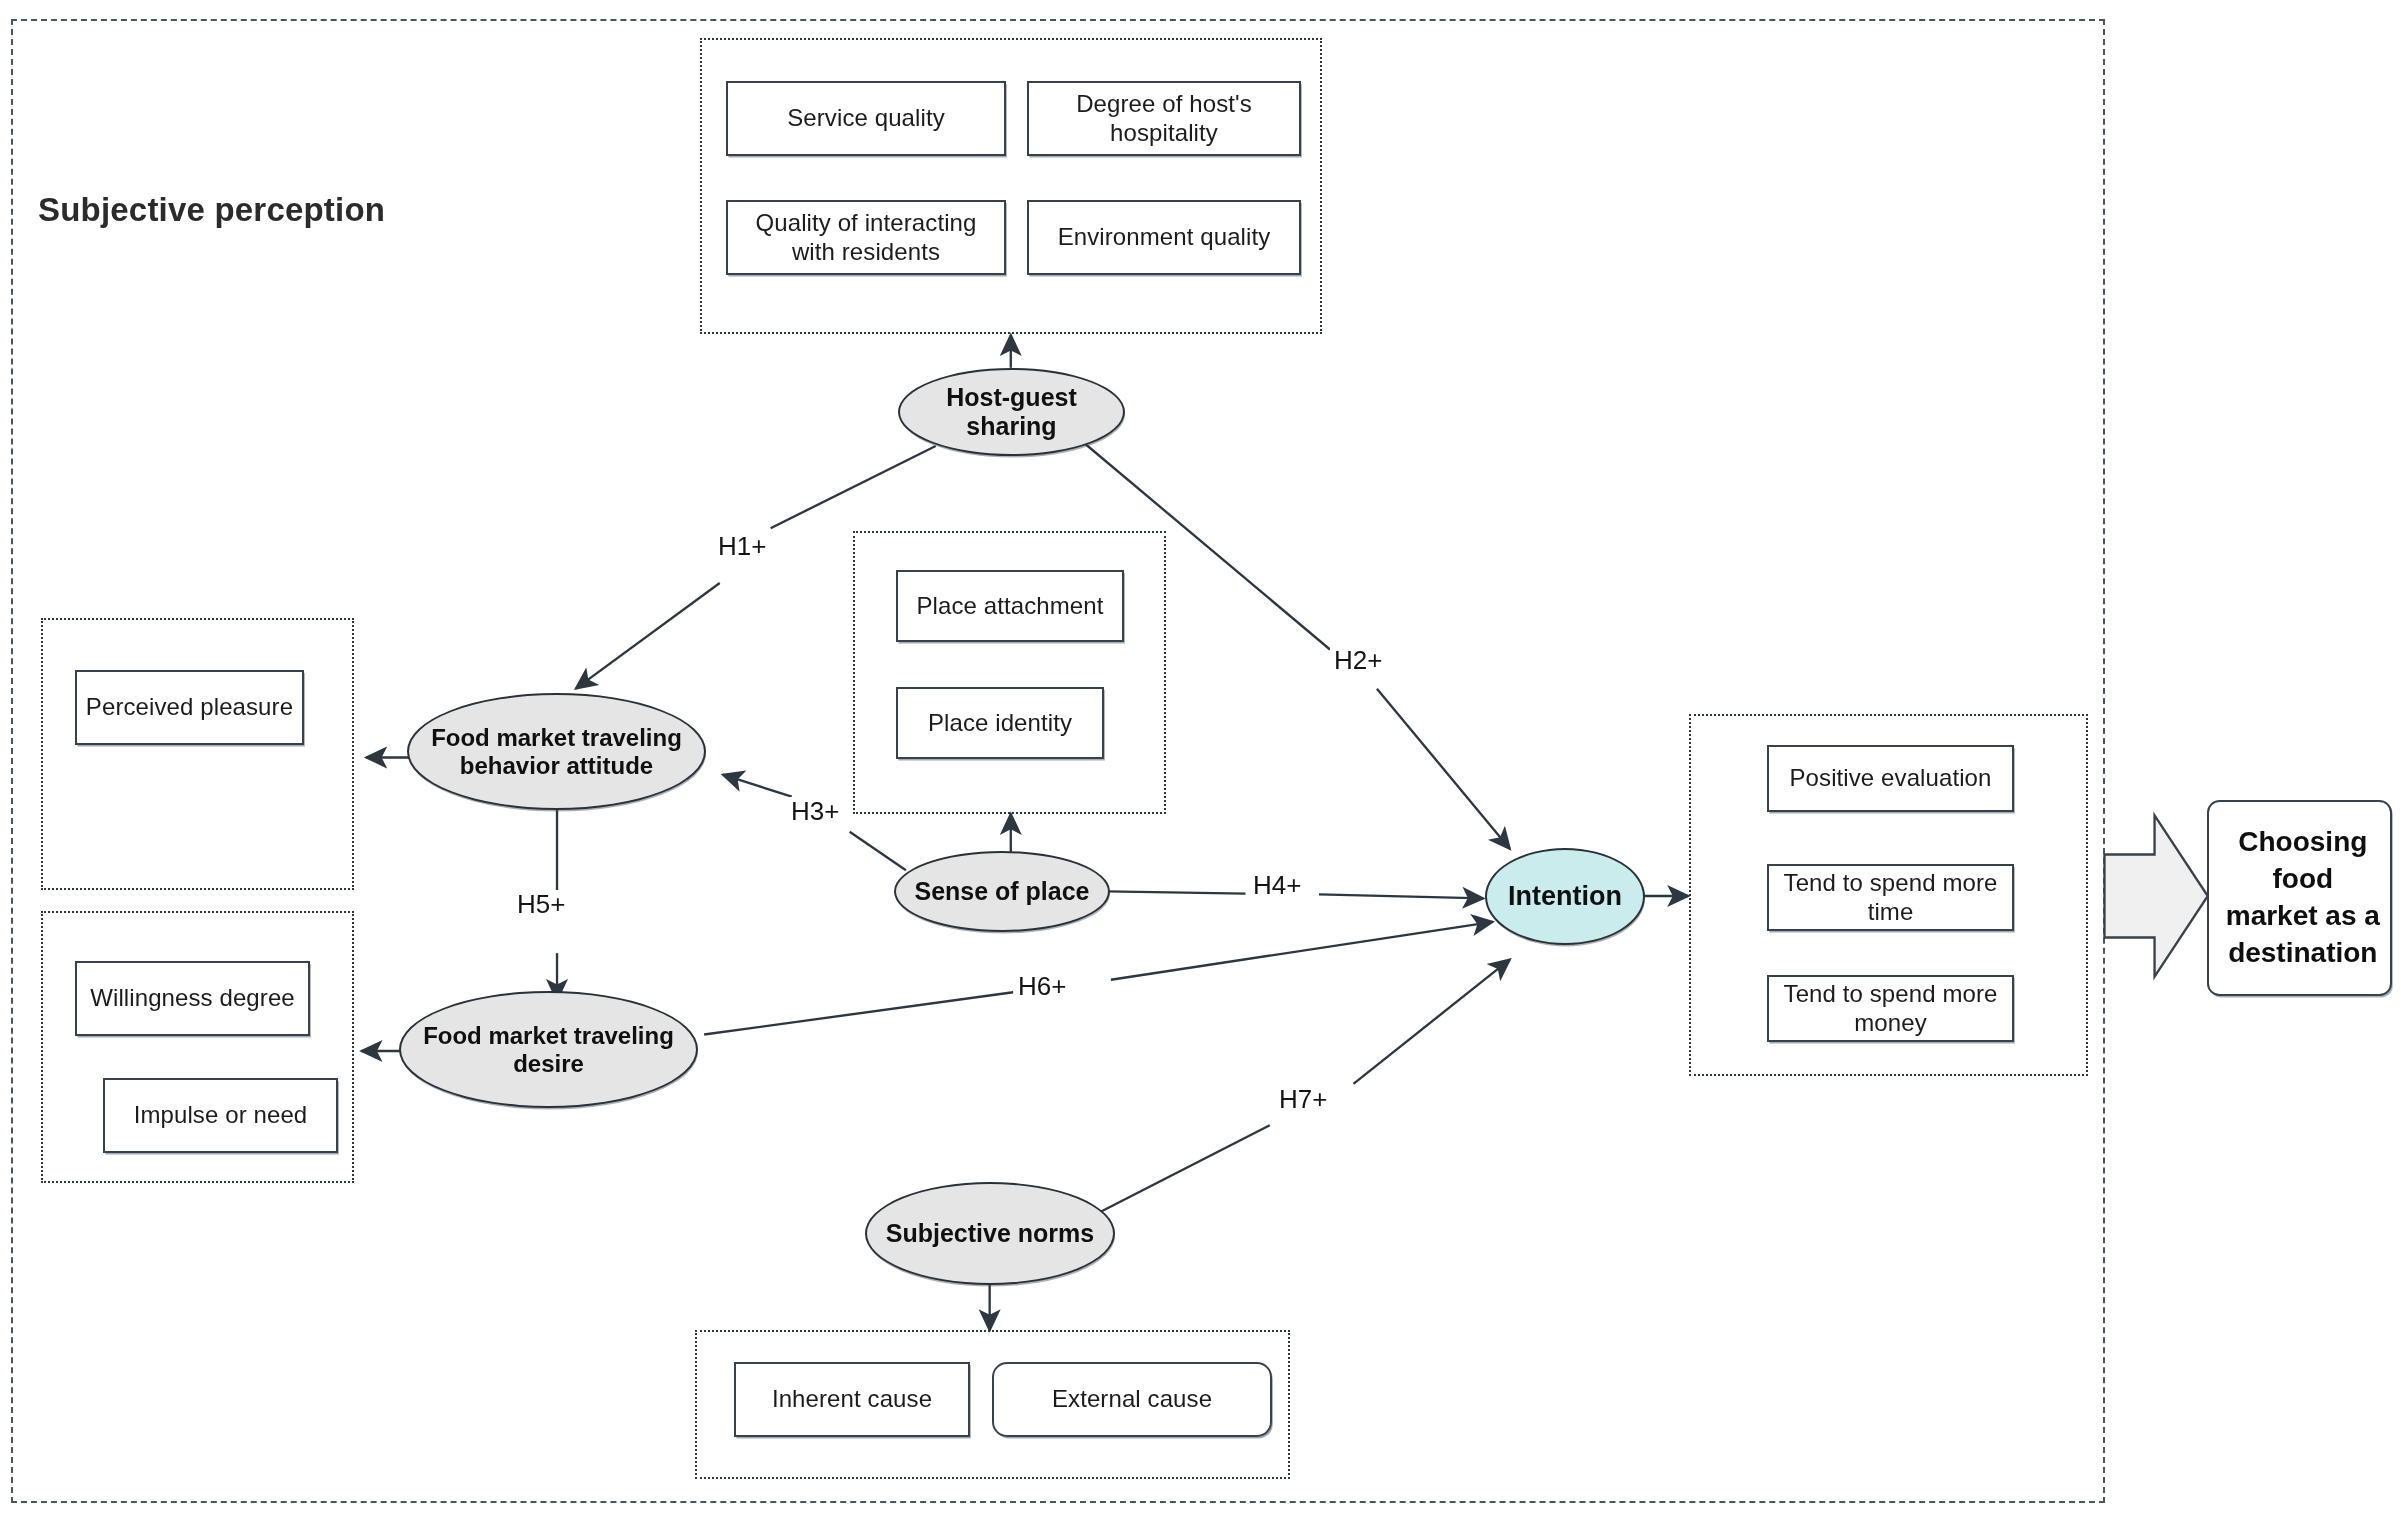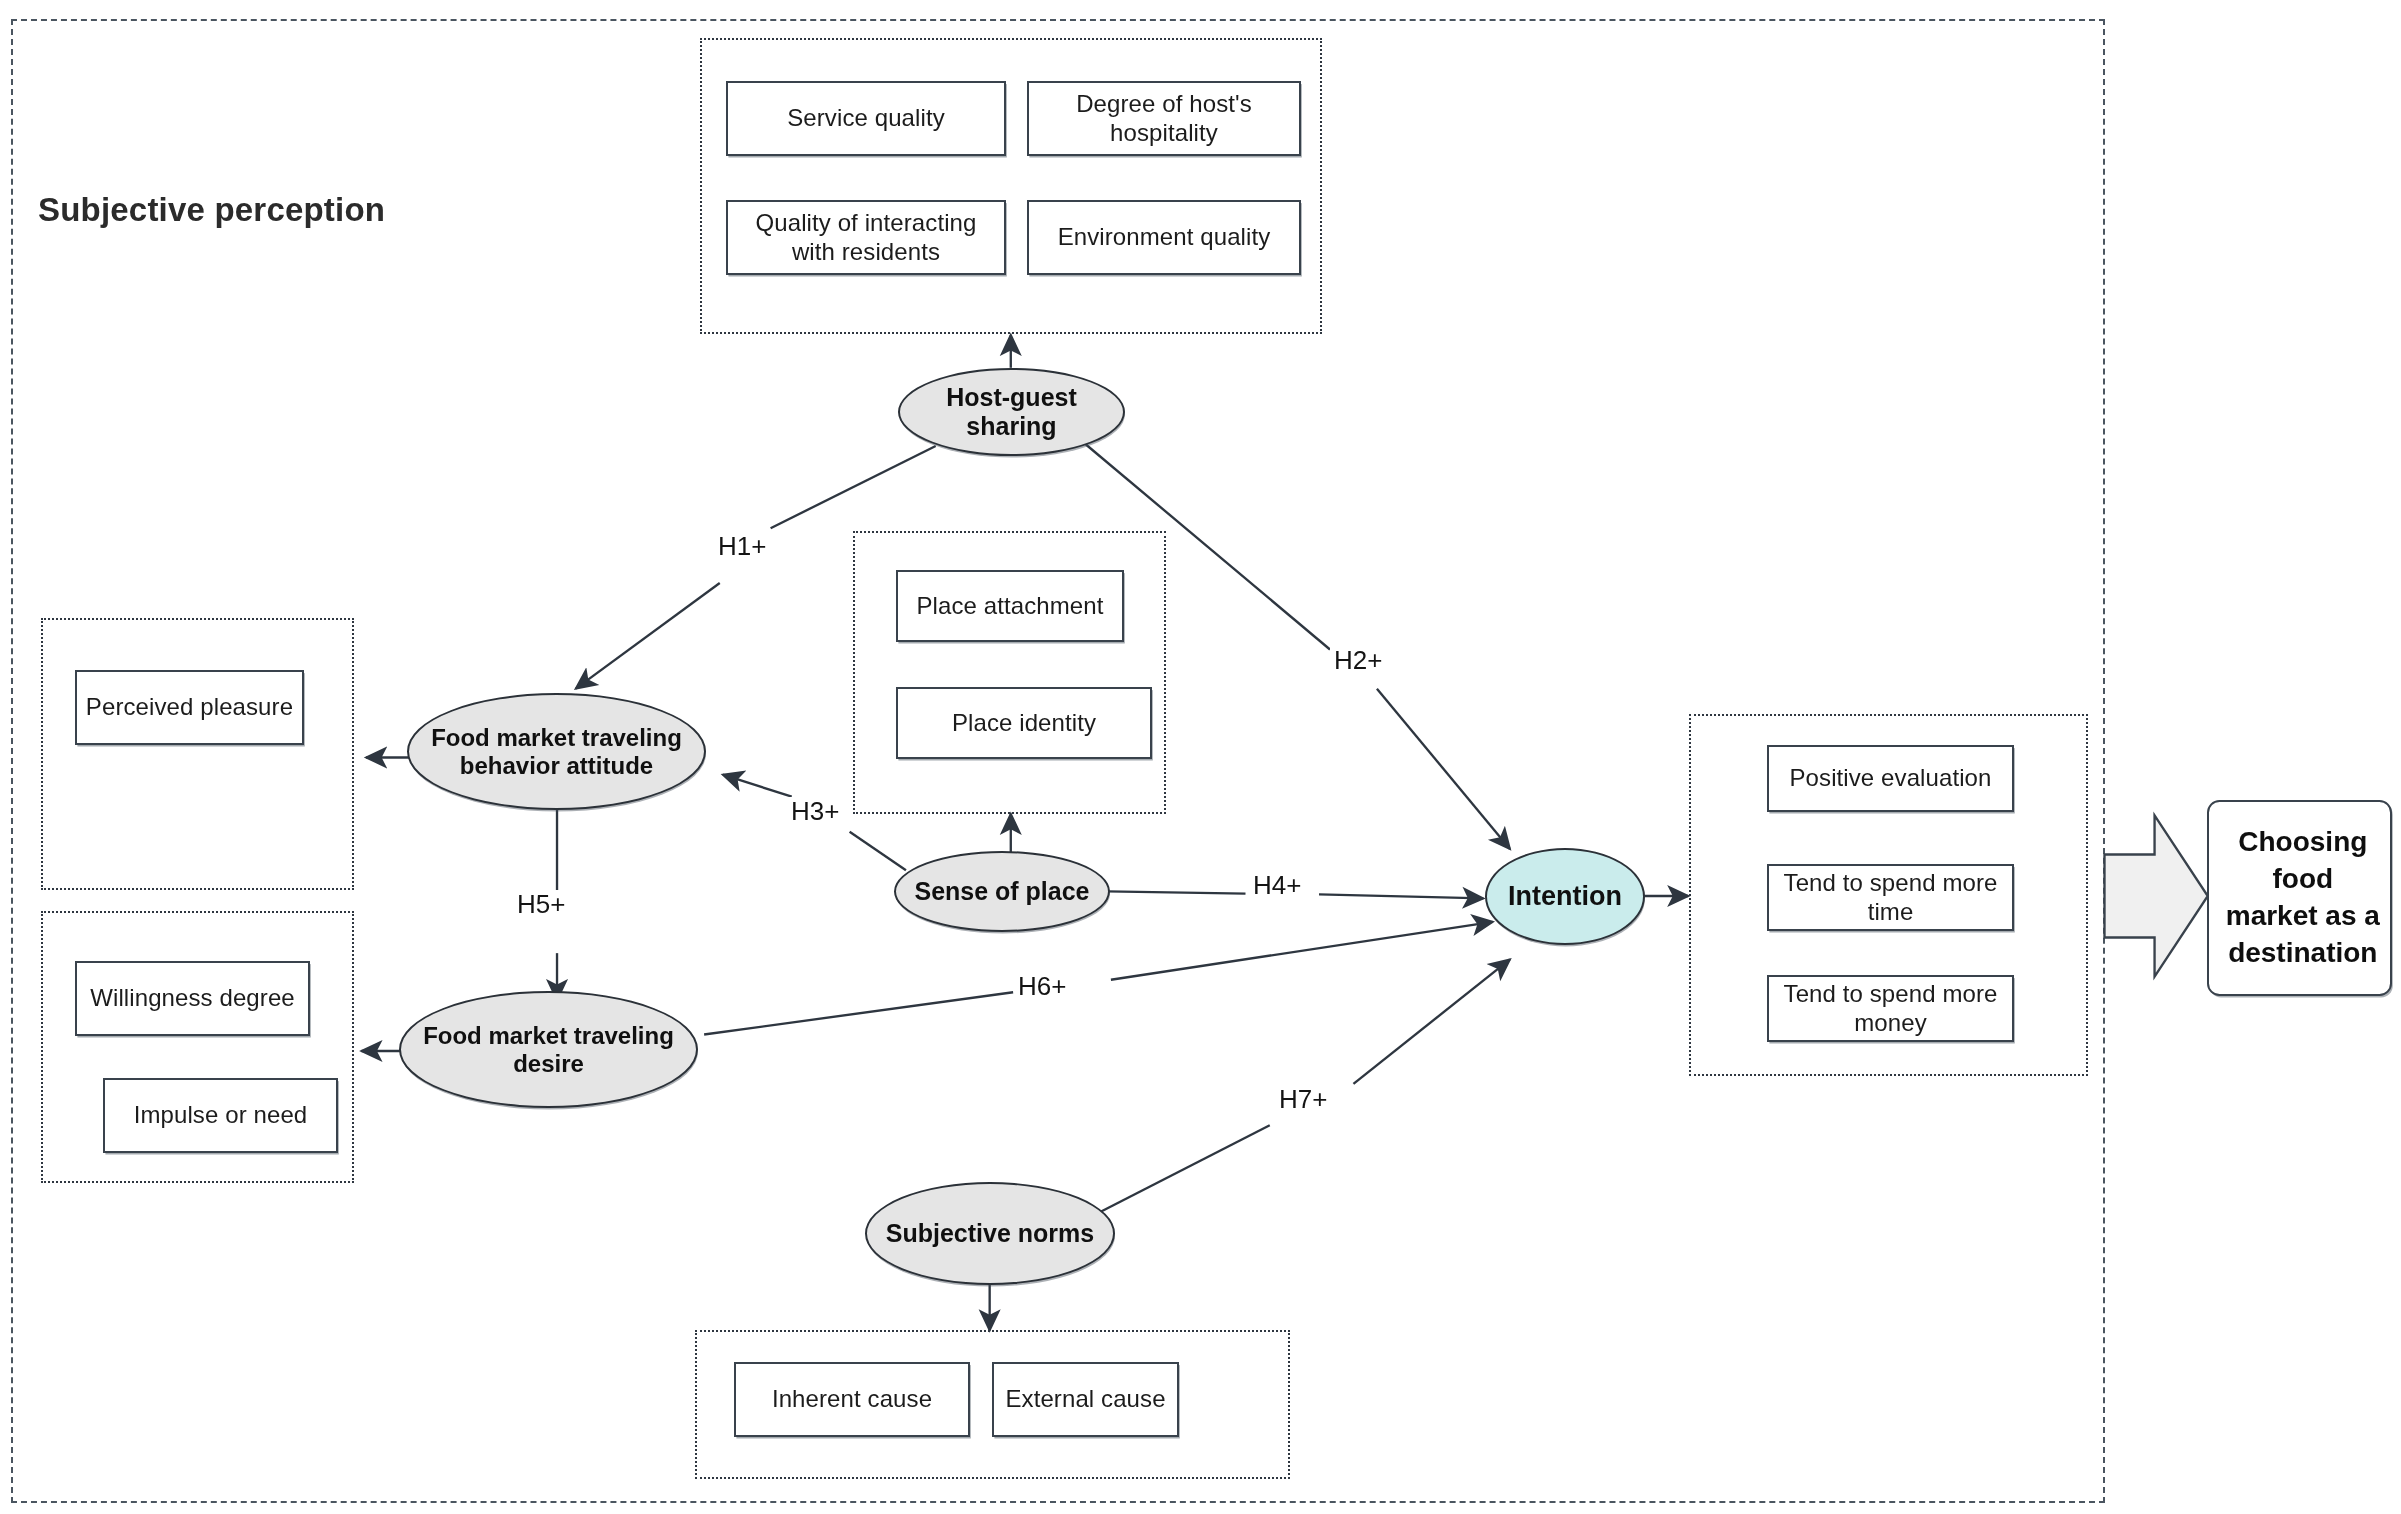--- a/index.html
+++ b/index.html
@@ -165,40 +165,40 @@
   <div class="dotted-group" style="left:700px;top:38px;width:622px;height:296px;"></div>
   <div class="ind-box" style="left:726px;top:81px;width:280px;height:75px;">Service quality</div>
   <div class="ind-box" style="left:1027px;top:81px;width:274px;height:75px;">Degree of host's hospitality</div>
   <div class="ind-box" style="left:726px;top:200px;width:280px;height:75px;">Quality of interacting with residents</div>
   <div class="ind-box" style="left:1027px;top:200px;width:274px;height:75px;">Environment quality</div>
 
   <div class="node" style="left:898px;top:368px;width:227px;height:88px;">Host-guest sharing</div>
 
   <div class="dotted-group" style="left:853px;top:531px;width:313px;height:283px;"></div>
   <div class="ind-box" style="left:896px;top:570px;width:228px;height:72px;">Place attachment</div>
-  <div class="ind-box" style="left:896px;top:687px;width:256px;height:72px;">Place identity</div>
+  <div class="ind-box" style="left:896px;top:687px;width:208px;height:72px;">Place identity</div>
 
   <div class="node" style="left:894px;top:851px;width:216px;height:81px;">Sense of place</div>
 
   <div class="dotted-group" style="left:41px;top:618px;width:313px;height:272px;"></div>
   <div class="ind-box" style="left:75px;top:670px;width:229px;height:75px;">Perceived pleasure</div>
 
   <div class="dotted-group" style="left:41px;top:911px;width:313px;height:272px;"></div>
   <div class="ind-box" style="left:75px;top:961px;width:235px;height:75px;">Willingness degree</div>
   <div class="ind-box" style="left:75px;top:1078px;width:235px;height:75px;margin-left:28px;">Impulse or need</div>
 
   <div class="node" style="left:407px;top:693px;width:299px;height:117px;font-size:24px;">Food market traveling behavior attitude</div>
 
   <div class="node" style="left:399px;top:991px;width:299px;height:117px;font-size:24px;">Food market traveling desire</div>
 
   <div class="node" style="left:865px;top:1182px;width:250px;height:103px;">Subjective norms</div>
 
   <div class="dotted-group" style="left:695px;top:1330px;width:595px;height:149px;"></div>
   <div class="ind-box" style="left:734px;top:1362px;width:236px;height:75px;">Inherent cause</div>
-  <div class="ind-box" style="left:992px;top:1362px;width:187px;height:75px;">External cause</div>
+  <div class="ind-box" style="left:992px;top:1362px;width:280px;height:75px;border-radius:15px;">External cause</div>
 
   <div class="node accent" style="left:1485px;top:848px;width:160px;height:97px;font-size:27px;">Intention</div>
 
   <div class="dotted-group" style="left:1689px;top:714px;width:399px;height:362px;"></div>
   <div class="ind-box" style="left:1767px;top:745px;width:247px;height:67px;">Positive evaluation</div>
   <div class="ind-box" style="left:1767px;top:864px;width:247px;height:67px;">Tend to spend more time</div>
   <div class="ind-box" style="left:1767px;top:975px;width:247px;height:67px;">Tend to spend more money</div>
 
   <div class="outcome-box" style="left:2207px;top:800px;width:185px;height:196px;padding-left:16px;">Choosing food market as a destination</div>
 

